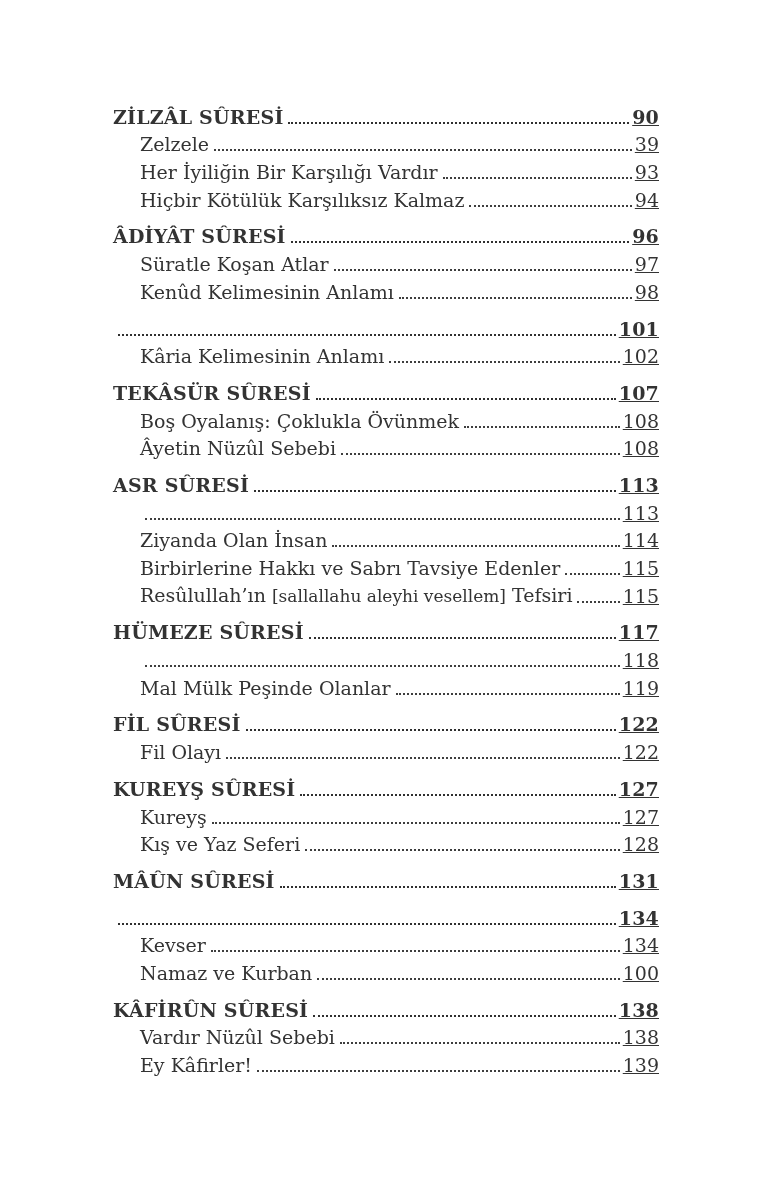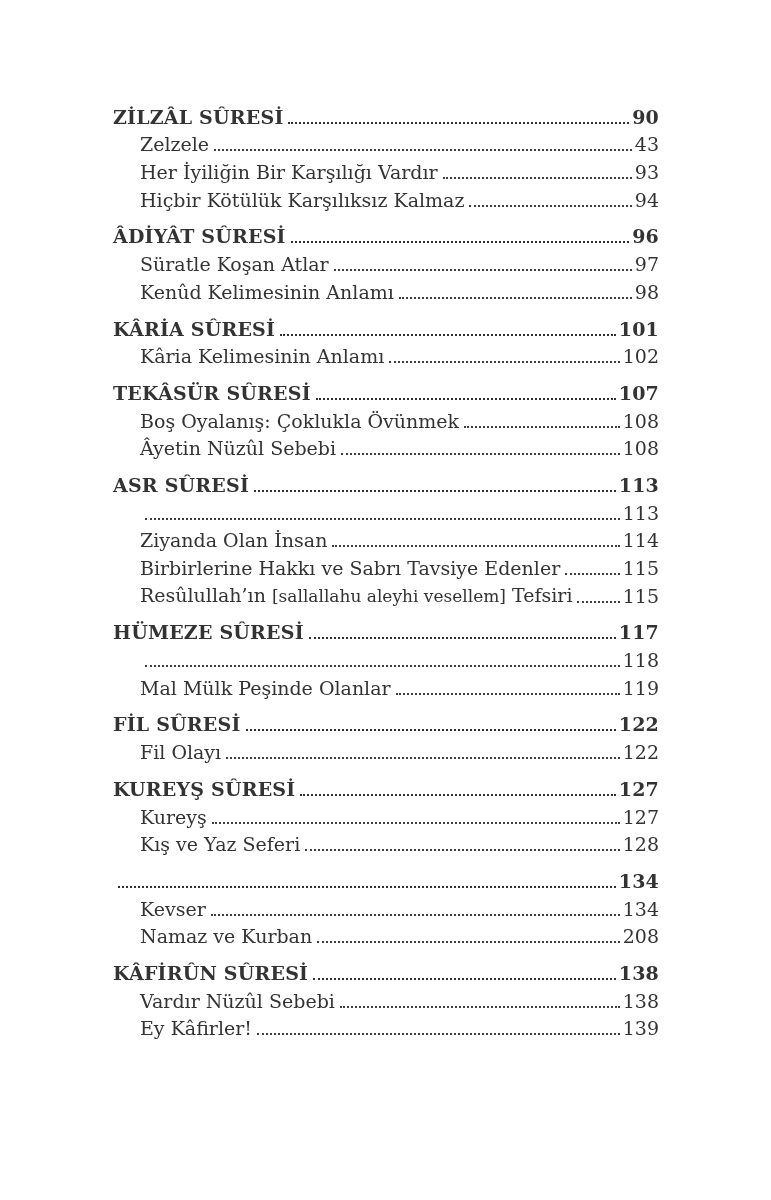--- a/index.html
+++ b/index.html
@@ -36,36 +36,36 @@
   .toc-row.sub-row { padding-left: 27px; text-align: center; }
   .entry-label { white-space: nowrap; }
   .entry-label .small-part { font-size: 17px; }
   .dot-leader {
     flex: 1 1 auto;
     min-width: 12px;
     border-bottom: 2.5px dotted #3e3e3e;
     margin: 0 3px 5px 5px;
   }
   .header-row .dot-leader { border-bottom-color: #2f2f2f; }
-  .page-number { white-space: nowrap; }
+  .page-number { white-space: nowrap; text-decoration: underline; }
 </style>
 </head>
 <body>
 
 <div class="toc" id="toc-root">
     <div class="toc-section">
       <div class="toc-row header-row">
         <span class="entry-label">ZİLZÂL SÛRESİ</span>
         <span class="dot-leader"></span>
         <span class="page-number">90</span>
       </div>
       <div class="toc-row sub-row">
         <span class="entry-label">Zelzele</span>
         <span class="dot-leader"></span>
-        <span class="page-number">43</span>
+        <span class="page-number">39</span>
       </div>
       <div class="toc-row sub-row">
         <span class="entry-label">Her İyiliğin Bir Karşılığı Vardır</span>
         <span class="dot-leader"></span>
         <span class="page-number">93</span>
       </div>
       <div class="toc-row sub-row">
         <span class="entry-label">Hiçbir Kötülük Karşılıksız Kalmaz</span>
         <span class="dot-leader"></span>
         <span class="page-number">94</span>
@@ -83,21 +83,20 @@
         <span class="page-number">97</span>
       </div>
       <div class="toc-row sub-row">
         <span class="entry-label">Kenûd Kelimesinin Anlamı</span>
         <span class="dot-leader"></span>
         <span class="page-number">98</span>
       </div>
     </div>
     <div class="toc-section">
       <div class="toc-row header-row">
-        <span class="entry-label">KÂRİA SÛRESİ</span>
         <span class="dot-leader"></span>
         <span class="page-number">101</span>
       </div>
       <div class="toc-row sub-row">
         <span class="entry-label">Kâria Kelimesinin Anlamı</span>
         <span class="dot-leader"></span>
         <span class="page-number">102</span>
       </div>
     </div>
     <div class="toc-section">
@@ -183,32 +182,39 @@
         <span class="page-number">127</span>
       </div>
       <div class="toc-row sub-row">
         <span class="entry-label">Kış ve Yaz Seferi</span>
         <span class="dot-leader"></span>
         <span class="page-number">128</span>
       </div>
     </div>
     <div class="toc-section">
       <div class="toc-row header-row">
+        <span class="entry-label">MÂÛN SÛRESİ</span>
+        <span class="dot-leader"></span>
+        <span class="page-number">131</span>
+      </div>
+    </div>
+    <div class="toc-section">
+      <div class="toc-row header-row">
         <span class="dot-leader"></span>
         <span class="page-number">134</span>
       </div>
       <div class="toc-row sub-row">
         <span class="entry-label">Kevser</span>
         <span class="dot-leader"></span>
         <span class="page-number">134</span>
       </div>
       <div class="toc-row sub-row">
         <span class="entry-label">Namaz ve Kurban</span>
         <span class="dot-leader"></span>
-        <span class="page-number">208</span>
+        <span class="page-number">100</span>
       </div>
     </div>
     <div class="toc-section">
       <div class="toc-row header-row">
         <span class="entry-label">KÂFİRÛN SÛRESİ</span>
         <span class="dot-leader"></span>
         <span class="page-number">138</span>
       </div>
       <div class="toc-row sub-row">
         <span class="entry-label">Vardır Nüzûl Sebebi</span>

